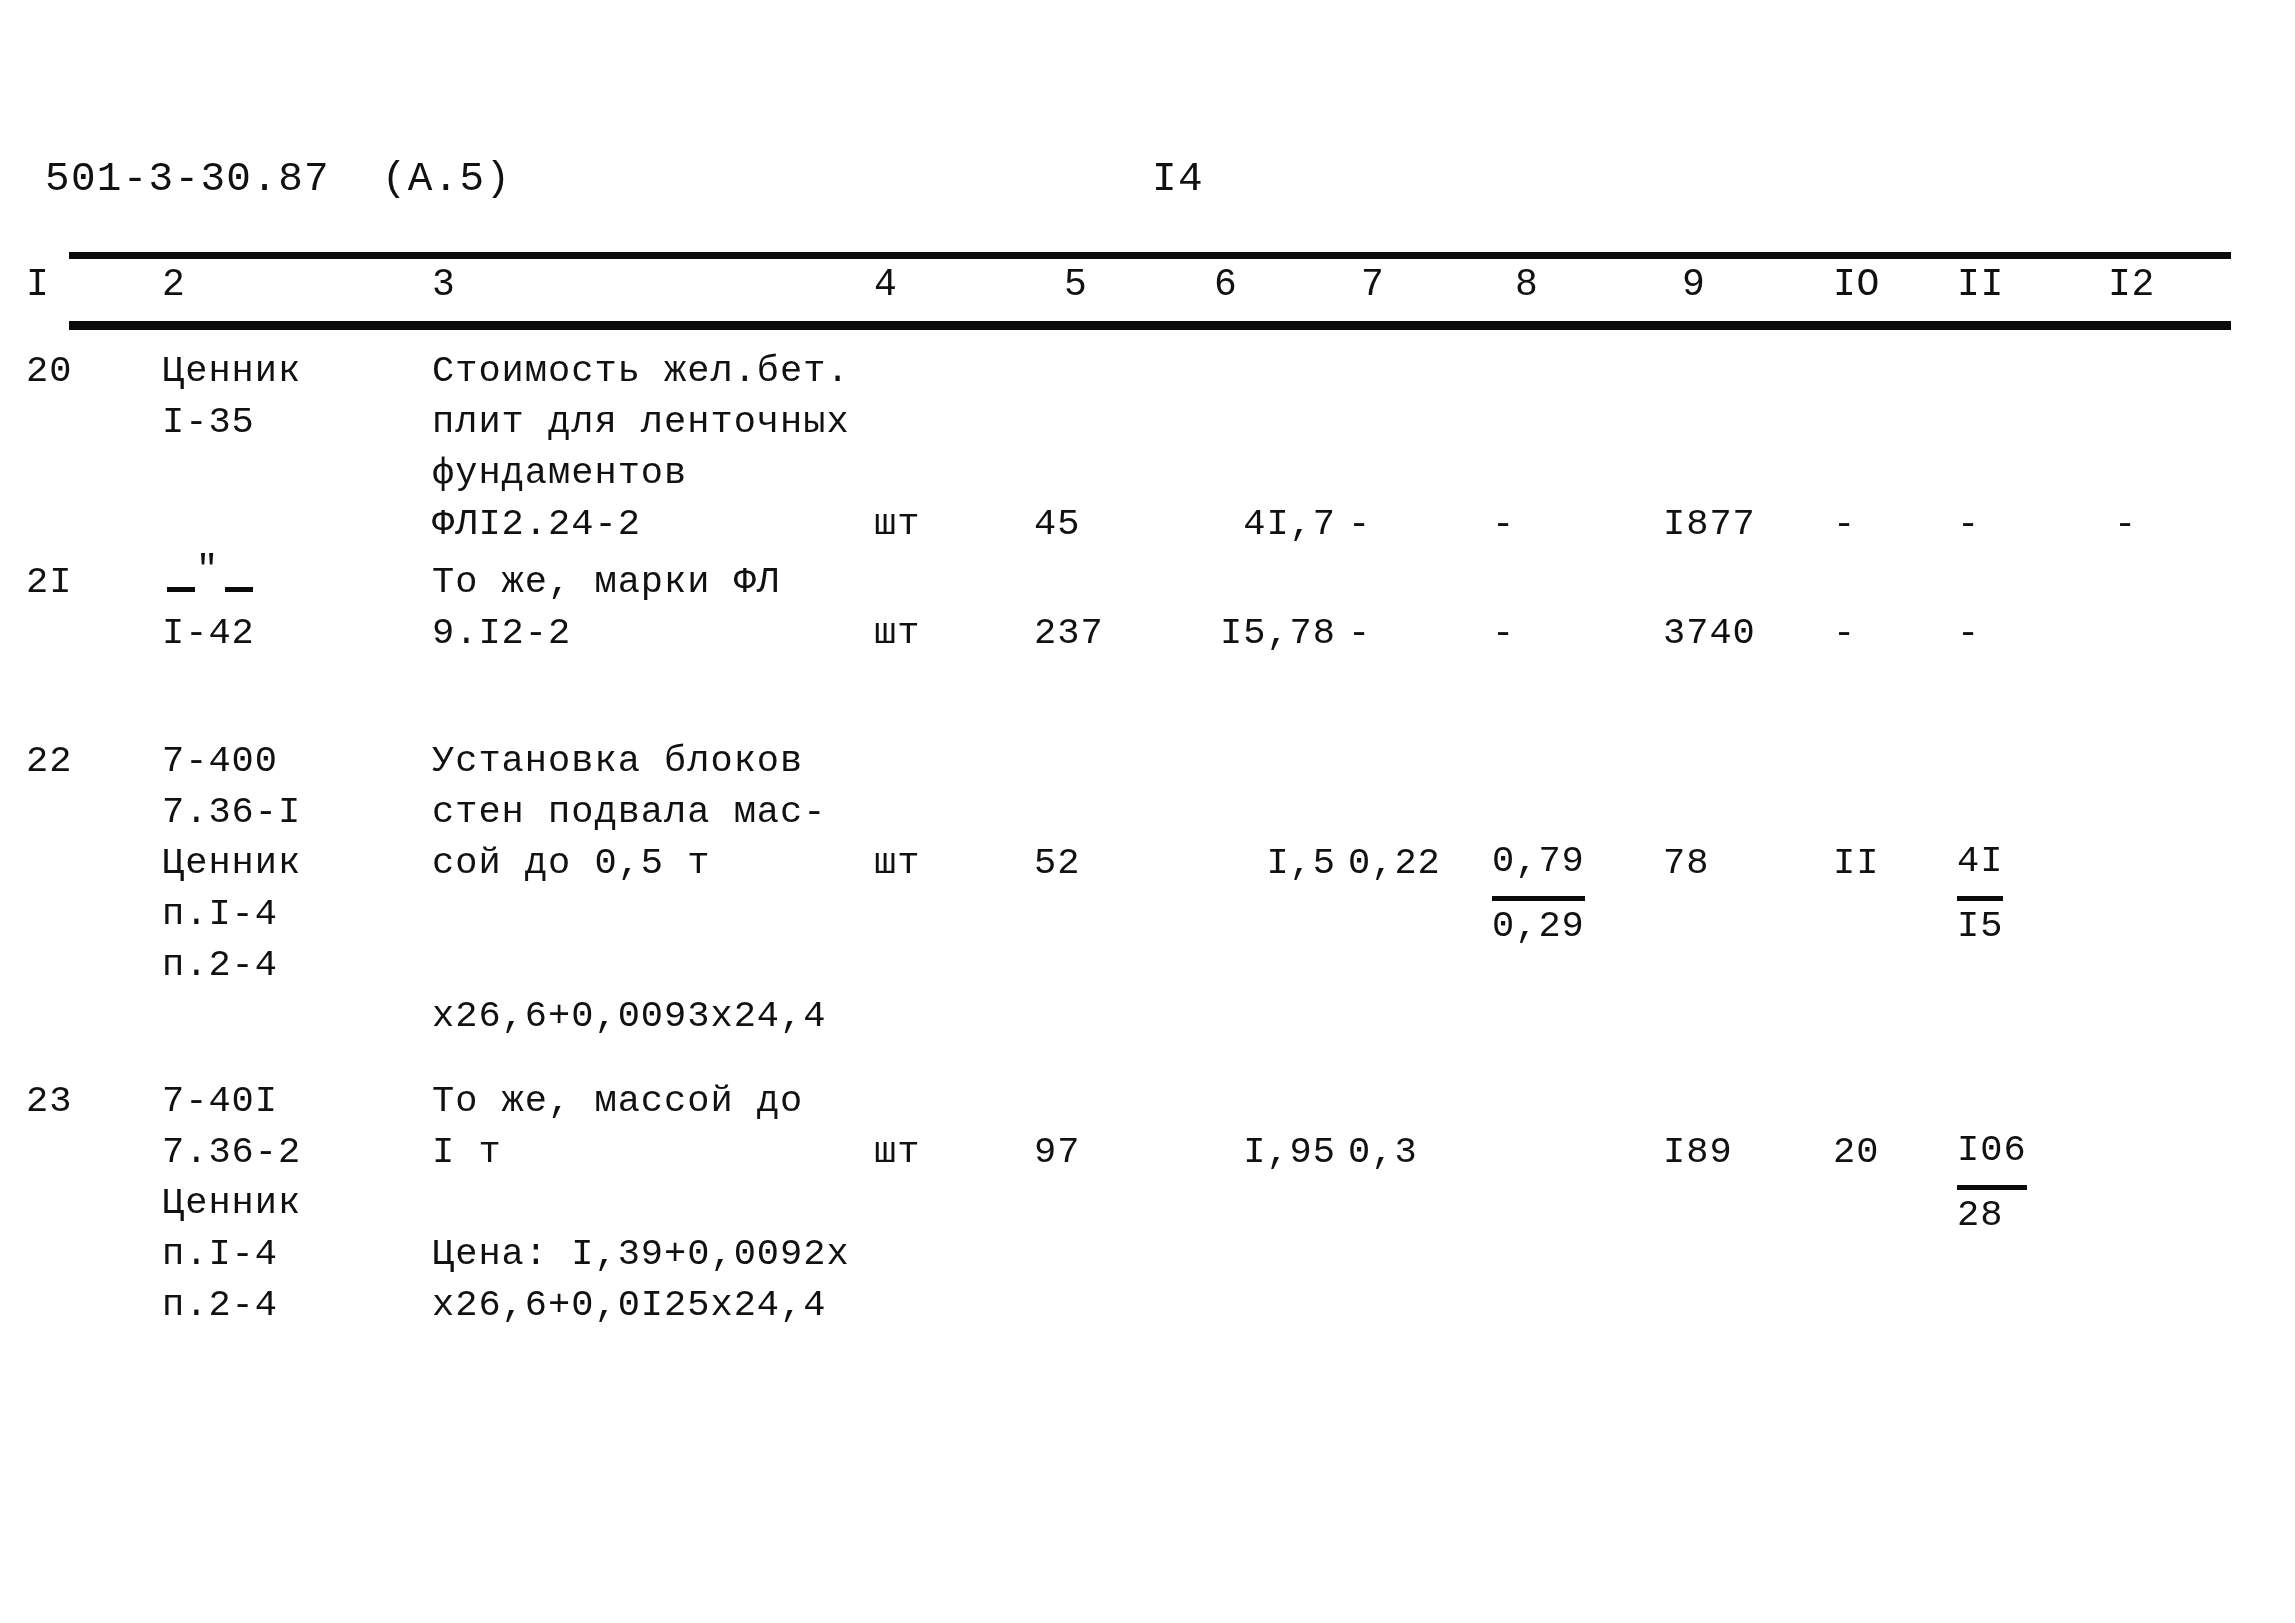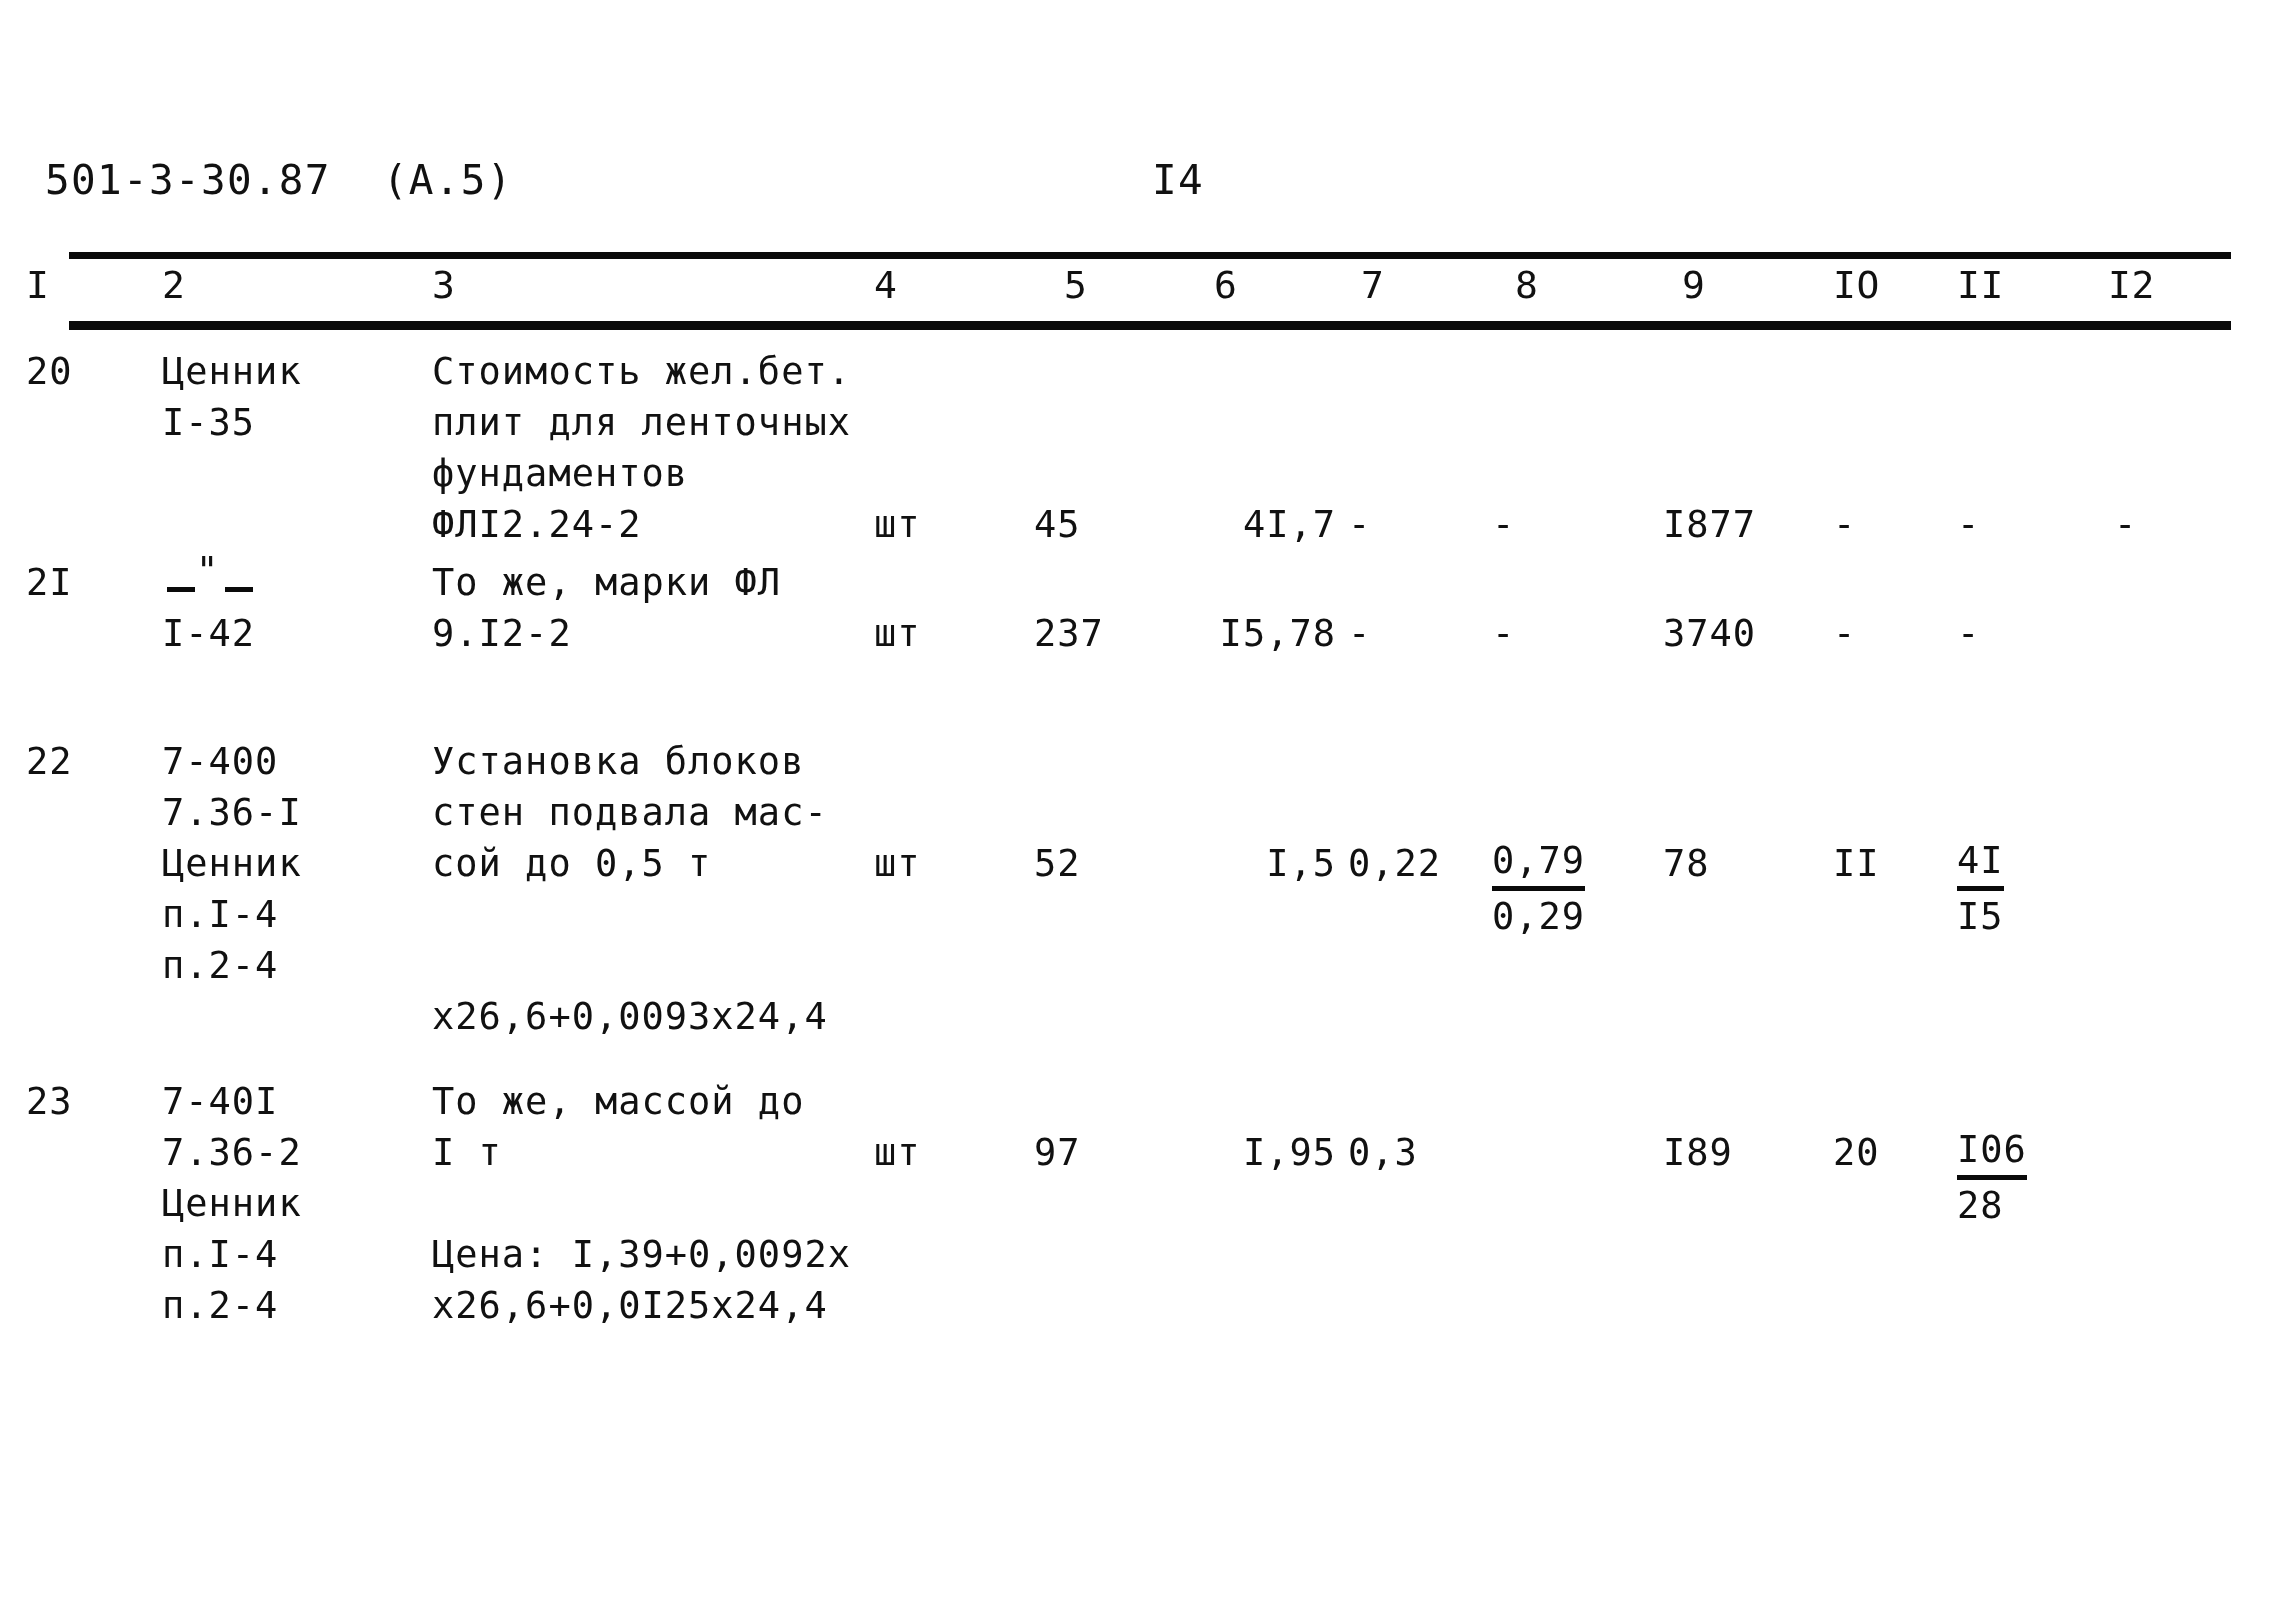--- a/index.html
+++ b/index.html
@@ -14,20 +14,21 @@
     color: #111111;
     position: relative;
     overflow: hidden;
   }
 
   .page {
     position: absolute;
     left: 0; top: 0;
     width: 2295px;
     height: 1623px;
+    font-family: Liberation Mono, monospace;
   }
 
   
   .doc-header {
     position: absolute;
     top: 156px;
     left: 0;
     width: 2295px;
     height: 59px;
   }
@@ -105,21 +106,21 @@
   .c-9     { left: 1663px; width: 151px; text-align: left; }
   .c-10    { left: 1833px; width: 111px; text-align: left; }
   .c-11    { left: 1957px; width: 137px; text-align: left; }
   .c-12    { left: 2114px; width: 131px; text-align: left; }
 
   
   .frac { display: inline-block; text-align: left; }
   .frac .top {
     display: block;
     border-bottom: 5.2px solid #0a0a0a;
-    padding-bottom: 2px;
+    padding-bottom: 12px;
     line-height: 46px;
   }
   .frac .bot {
     display: block;
     line-height: 51px;
   }
 
   
   .ditto {
     display: inline-block;

